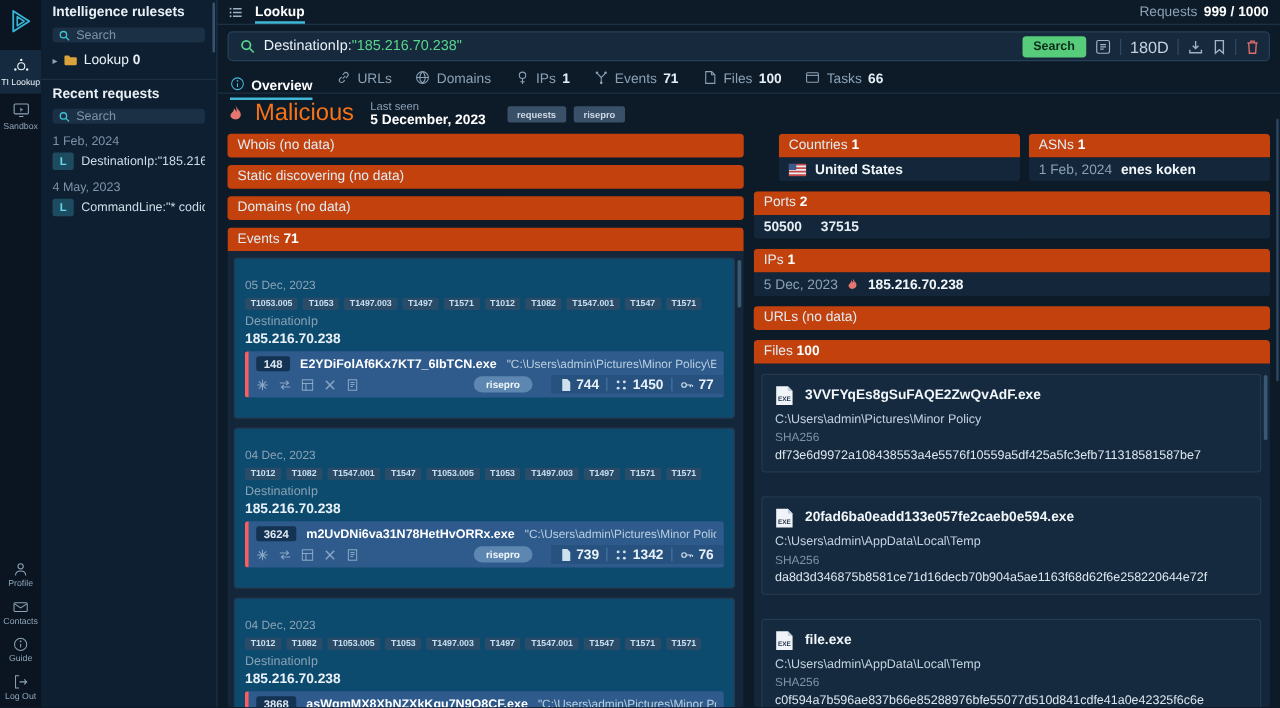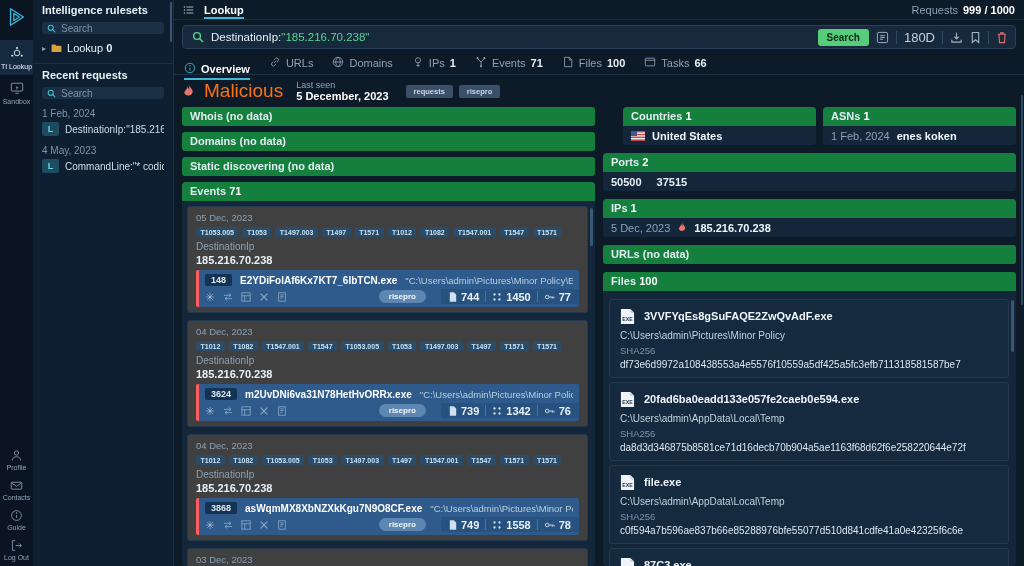--- a/index.html
+++ b/index.html
@@ -62,30 +62,30 @@
 .col.right { gap:8px; margin-top:26px; }
 
 .verdict { display:flex; align-items:center; gap:9px; height:20px; flex-shrink:0; }
 .verdict-label { color:#f97316; font-size:19px; }
 .lastseen { display:flex; flex-direction:column; margin-left:4px; }
 .ls-cap { font-size:9px; color:#8ba1b5; }
 .ls-date { font-size:11px; color:#fff; font-weight:bold; }
 .vtags { display:flex; gap:6px; margin-left:8px; }
 .vtag { background:#3a5068; color:#ccd8e3; font-size:7.5px; font-weight:bold; padding:2px 8px; border-radius:2px; }
 
-.panel-h { background:#15803d; border-radius:3px; padding:3px 8px 4px; font-size:11px; font-weight:bold; color:#e2ebf2; flex-shrink:0; }
+.panel-h { background:#c2410c; border-radius:3px; padding:3px 8px 4px; font-size:11px; font-weight:normal; color:#e2ebf2; flex-shrink:0; }
 .panel-h b { color:#fff; }
 .panel { border-radius:3px; overflow:hidden; display:flex; flex-direction:column; min-height:0; }
 .panel .panel-h { border-radius:3px 3px 0 0; }
 .panel-b { background:#13263a; }
 .grow { flex:1; }
 
 
 .events-body { flex:1; padding:5px 7px 5px 5px; display:flex; flex-direction:column; gap:7px; overflow:hidden; position:relative; }
-.event-card { background:#404040; border:1px solid #24394e; border-radius:3px; padding:5px 8px; flex-shrink:0; }
+.event-card { background:#0c4a6e; border:1px solid #24394e; border-radius:3px; padding:16px 8px; flex-shrink:0; }
 .ev-date { color:#8ba1b5; font-size:9.5px; line-height:11px; }
 .ev-tags { display:flex; gap:4px; margin:4px 0 4px; overflow:hidden; }
 .ttag { background:#2b4c68; color:#c9e0f1; font-size:7px; font-weight:bold; padding:1.5px 4.5px; border-radius:2px; white-space:nowrap; flex-shrink:0; }
 .ev-flabel { color:#8ba1b5; font-size:10px; }
 .ev-fvalue { color:#e8f1f8; font-size:11px; font-weight:bold; margin:2px 0 4px; }
 .proc { background:#2e5a8c; border-left:3px solid #ff5d5d; border-radius:2px; padding:3px 0 3px 6px; }
 .proc-r1 { display:flex; align-items:center; gap:8px; font-size:10px; padding-right:6px; height:14px; }
 .pid { background:#143252; padding:1px 6px; border-radius:2px; font-size:9px; font-weight:bold; color:#dfe9f2; }
 .pname { font-weight:bold; color:#fff; white-space:nowrap; }
 .ppath { color:#b9cfdf; white-space:nowrap; overflow:hidden; font-size:9.5px; flex:1; }
@@ -98,21 +98,21 @@
 .ev-scroll { position:absolute; right:2px; top:7px; width:3px; height:38px; background:#3a5872; border-radius:2px; }
 
 
 .row2 { display:flex; gap:7px; flex-shrink:0;padding-left:20px; }
 .row2 .panel { flex:1; }
 .pbody-line { padding:3px 8px; display:flex; align-items:center; gap:7px; font-size:11px; color:#dce6ef; height:19px; }
 .pbody-line .gray { color:#8ba1b5; }
 .pbody-line b { color:#f0f6fa; }
 .ports-vals { display:flex; gap:15px; font-weight:bold; color:#e6eef5; }
 
-.files-body { flex:1; padding:8px 7px 6px 6px; display:flex; flex-direction:column; gap:4px; overflow:hidden; position:relative; }
+.files-body { flex:1; padding:8px 7px 6px 6px; display:flex; flex-direction:column; gap:19px; overflow:hidden; position:relative; }
 .file-card { background:#152a3f; border:1px solid #24394e; border-radius:3px; padding:7px 10px; flex-shrink:0; }
 .f-r1 { display:flex; align-items:center; gap:9px; height:18px; }
 .f-name { font-weight:bold; font-size:11px; color:#f0f6fa; }
 .f-path { color:#c2d2e0; font-size:10px; margin:5px 0 4px; }
 .f-shal { color:#7e94a9; font-size:9.5px; }
 .f-hash { color:#dde7f0; font-size:10px; margin-top:3px; white-space:nowrap; overflow:hidden; }
 .fs-scroll { position:absolute; right:2px; top:9px; width:3px; height:52px; background:#3a5872; border-radius:2px; }
 .page-scroll { position:fixed; right:1px; top:95px; width:2px; height:210px; background:#2e4961; border-radius:2px; }
 </style>
 </head>
@@ -358,22 +358,22 @@
             <span class="ls-cap">Last seen</span>
             <span class="ls-date">5 December, 2023</span>
           </span>
           <span class="vtags">
 
           <span class="vtag">requests</span>
               <span class="vtag">risepro</span>
             </span>
         </div>
         <div class="panel-h">Whois (no data)</div>
+        <div class="panel-h">Static discovering (no data)</div>
         <div class="panel-h">Domains (no data)</div>
-        <div class="panel-h">Static discovering (no data)</div>
         <div class="panel grow">
           <div class="panel-h"><span>Events</span> <b>71</b></div>
           <div class="panel-b events-body">
             <div class="ev-scroll"></div>
 
               <div class="event-card">
                 <div class="ev-date">05 Dec, 2023</div>
                 <div class="ev-tags">
 
                 <span class="ttag">T1053.005</span>

